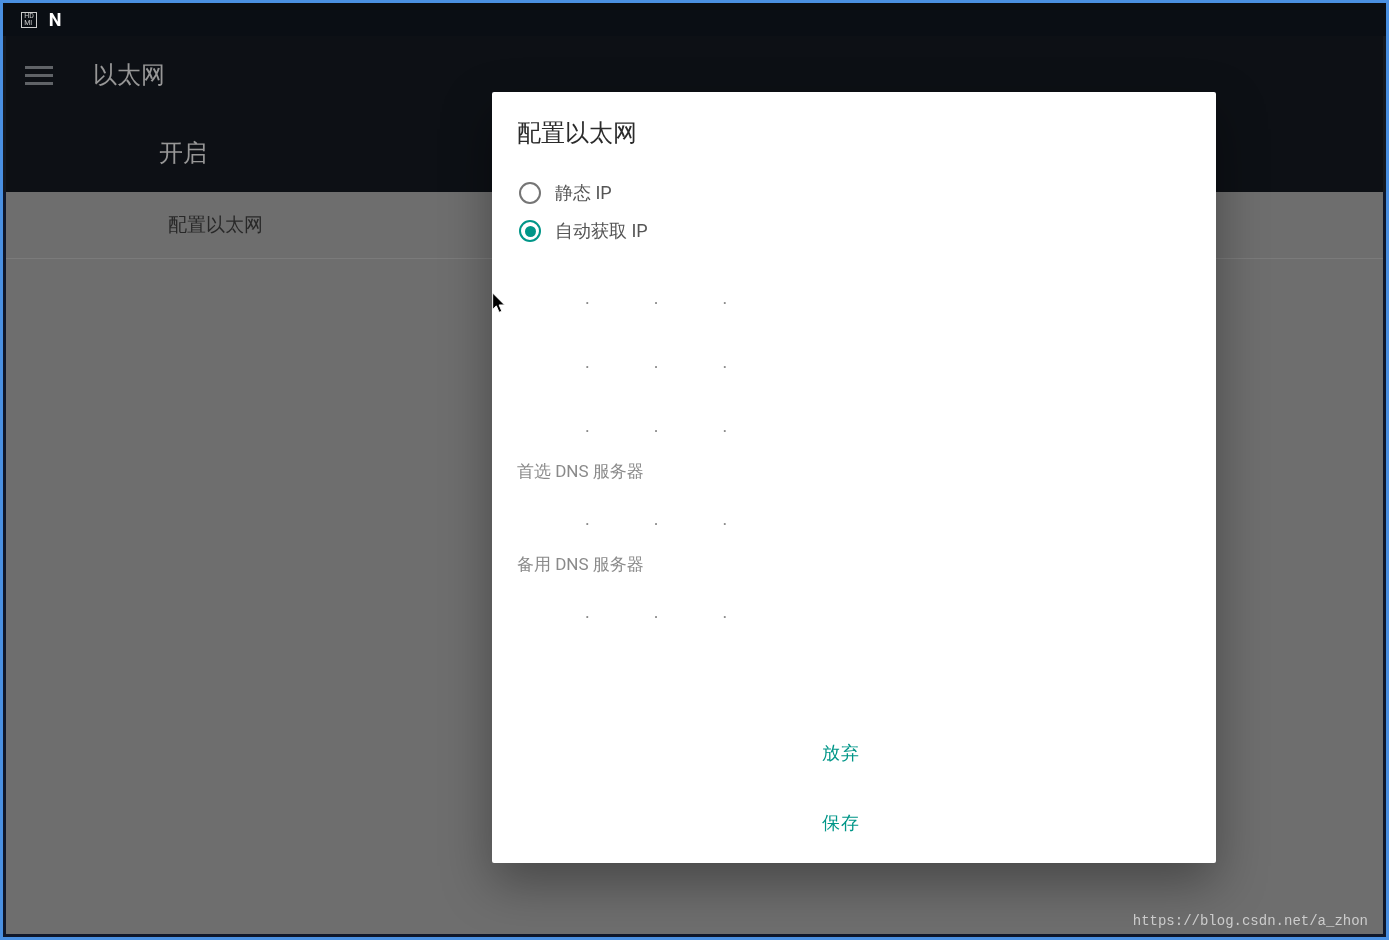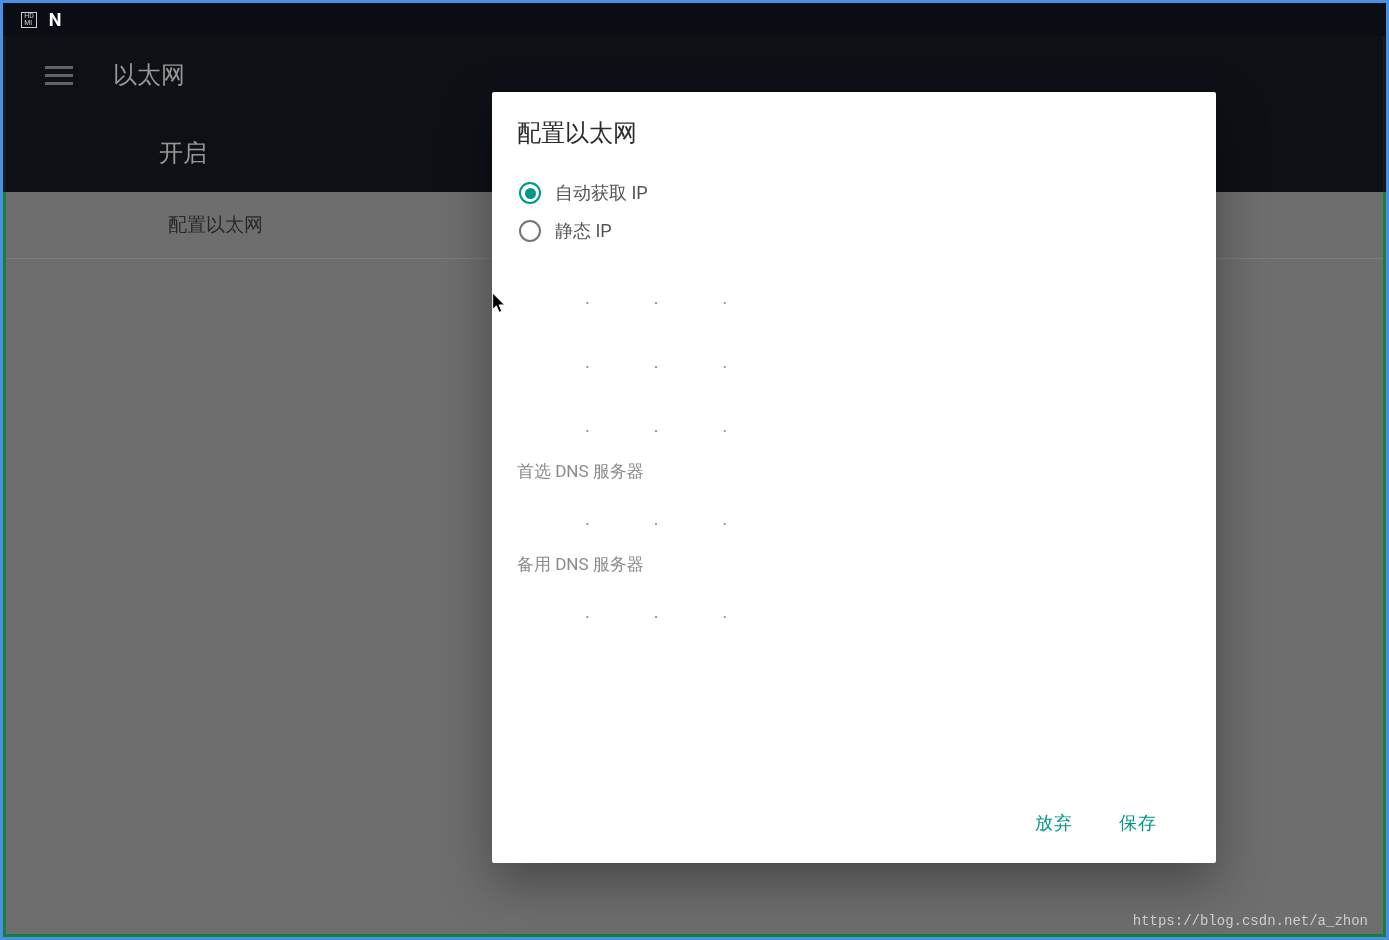--- a/index.html
+++ b/index.html
@@ -13,21 +13,21 @@
       width: 1389px;
       height: 940px;
       overflow: hidden;
       position: relative;
     }
     .frame {
       border: 3px solid #4a90e2;
       width: 1389px;
       height: 940px;
       position: relative;
-      background: #15803d;
+      background: #0f172a;
     }
     .statusbar {
       background: #0a0e14;
       height: 33px;
       display: flex;
       align-items: center;
       padding-left: 18px;
       gap: 10px;
     }
     .statusbar-icon {
@@ -49,21 +49,21 @@
     .n-icon {
       font-size: 18px;
       font-weight: bold;
       color: #fff;
     }
     .appbar {
       background: #14181f;
       height: 78px;
       display: flex;
       align-items: center;
-      padding-left: 42px;
+      padding-left: 22px;
     }
     .hamburger {
       width: 28px;
       height: 28px;
       display: flex;
       flex-direction: column;
       justify-content: center;
       gap: 5px;
       cursor: pointer;
       margin-right: 40px;
@@ -202,20 +202,21 @@
       padding: 0 6px;
       position: relative;
       top: 6px;
     }
     .dialog-actions {
       margin-top: auto;
       display: flex;
       justify-content: flex-end;
       gap: 30px;
       padding: 14px 26px 20px 0;
+      flex-direction: column;
     }
     .dialog-btn {
       background: none;
       border: none;
       font-size: 18px;
       color: #009688;
       font-weight: 500;
       cursor: pointer;
       padding: 8px 8px;
       letter-spacing: 1px;
@@ -265,29 +266,29 @@
     </div>
   </div>
 
   <div class="scrim"></div>
 
   <div class="dialog">
     <div class="dialog-title">配置以太网</div>
 
 
     <div class="radio-row">
+      <div class="radio-outer"></div>
+      <div class="radio-label">静态 IP</div>
+    </div>
+
+    <div class="radio-row">
       <div class="radio-outer checked">
         <div class="radio-inner"></div>
       </div>
       <div class="radio-label">自动获取 IP</div>
-    </div>
-
-    <div class="radio-row">
-      <div class="radio-outer"></div>
-      <div class="radio-label">静态 IP</div>
     </div>
 
     <div class="field-block">
       <div class="ip-input-row">
         <input class="ip-octet" style="">
         <span class="ip-dot">.</span>
         <input class="ip-octet" style="">
         <span class="ip-dot">.</span>
         <input class="ip-octet" style="">
         <span class="ip-dot">.</span>

